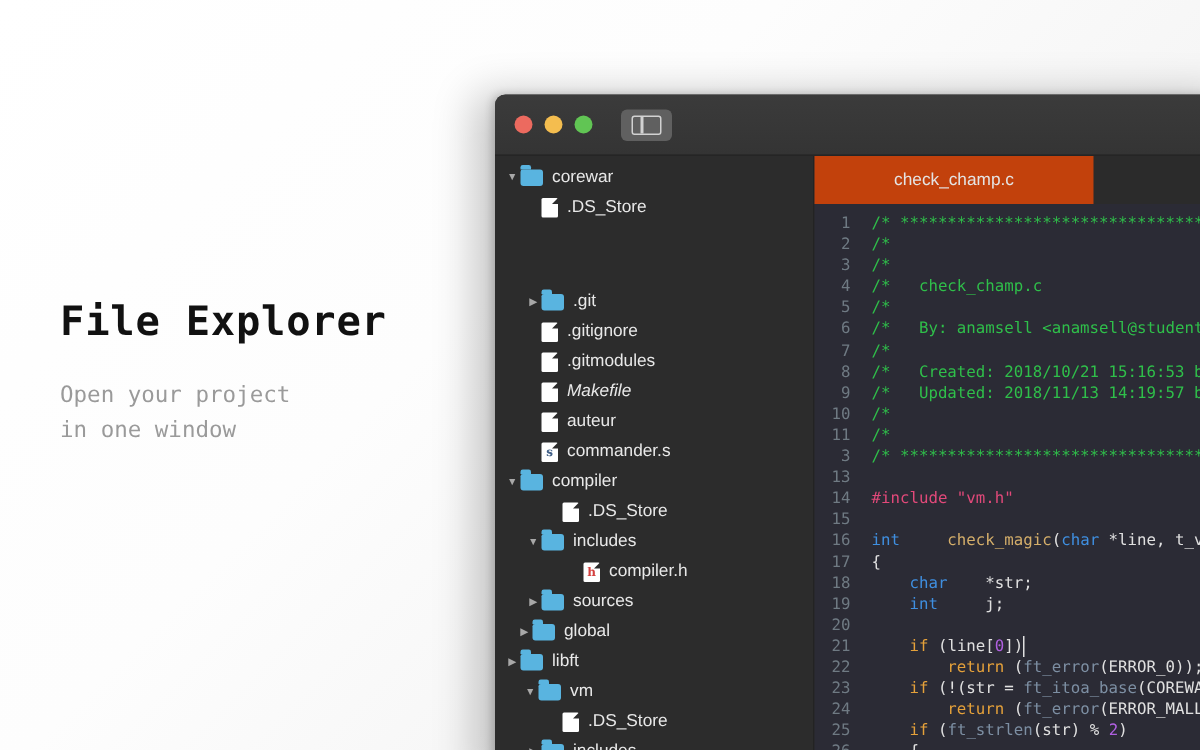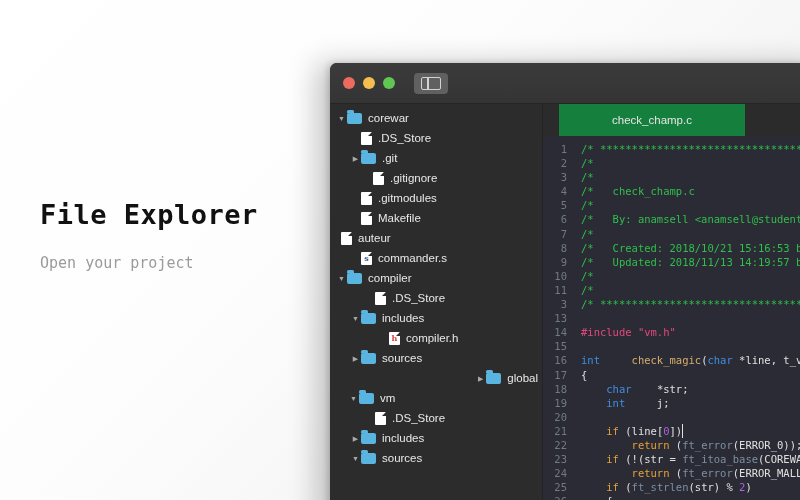--- a/index.html
+++ b/index.html
@@ -221,29 +221,28 @@
     flex-direction: column;
   }
   #tabbar {
     height: 32px;
     flex: 0 0 32px;
     background: #2b2b2b;
     display: flex;
     align-items: stretch;
   }
   .tab {
-    background: #15803d;
+    background: #c2410c;
     color: #e4e4e4;
     font-size: 11.5px;
     display: flex;
     align-items: center;
     justify-content: center;
     padding: 0 24px;
     min-width: 186px;
-    margin-left: 16px;
   }
   #code-area {
     flex: 1 1 auto;
     display: flex;
     min-height: 0;
     overflow: hidden;
     font-family: "DejaVu Sans Mono", monospace;
     font-size: 10.5px;
     line-height: 14.1px;
   }
@@ -283,20 +282,21 @@
 </style>
 </head>
 <body>
 
 <div id="stage">
 
   <div id="promo">
     <h1>File Explorer</h1>
     <div class="sub">
       <span>Open your project</span>
+      <span>in one window</span>
     </div>
   </div>
 
   <div id="window">
 
     <div id="titlebar">
       <div class="lights">
         <span class="light red"></span>
         <span class="light yellow"></span>
         <span class="light green"></span>
@@ -312,41 +312,41 @@
           <div class="row" style="padding-left: 6px;">
             <span class="arrow open"></span>
             <span class="icon ic-folder"></span>
             <span>corewar</span>
           </div>
           <div class="row" style="padding-left: 20px;">
             <span class="arrow none"></span>
             <span class="icon ic-file"></span>
             <span>.DS_Store</span>
           </div>
-          <div class="row" style="padding-left: 20px;">
+          <div class="row" style="padding-left: 20px; margin-top: 43px;">
             <span class="arrow closed"></span>
             <span class="icon ic-folder"></span>
             <span>.git</span>
           </div>
-          <div class="row" style="padding-left: 32px;">
+          <div class="row" style="padding-left: 20px;">
             <span class="arrow none"></span>
             <span class="icon ic-file"></span>
             <span>.gitignore</span>
           </div>
           <div class="row" style="padding-left: 20px;">
             <span class="arrow none"></span>
             <span class="icon ic-file"></span>
             <span>.gitmodules</span>
           </div>
-          <div class="row" style="padding-left: 20px;">
+          <div class="row" style="padding-left: 20px; font-style: italic;">
             <span class="arrow none"></span>
             <span class="icon ic-file"></span>
             <span>Makefile</span>
           </div>
-          <div class="row" style="">
+          <div class="row" style="padding-left: 20px;">
             <span class="arrow none"></span>
             <span class="icon ic-file"></span>
             <span>auteur</span>
           </div>
           <div class="row" style="padding-left: 20px;">
             <span class="arrow none"></span>
             <span class="icon ic-badge s">s</span>
             <span>commander.s</span>
           </div>
           <div class="row" style="padding-left: 6px;">
@@ -367,24 +367,29 @@
           <div class="row" style="padding-left: 48px;">
             <span class="arrow none"></span>
             <span class="icon ic-badge h">h</span>
             <span>compiler.h</span>
           </div>
           <div class="row" style="padding-left: 20px;">
             <span class="arrow closed"></span>
             <span class="icon ic-folder"></span>
             <span>sources</span>
           </div>
-          <div class="row" style="padding-left: 14px; justify-content: flex-end;">
+          <div class="row" style="padding-left: 14px;">
             <span class="arrow closed"></span>
             <span class="icon ic-folder"></span>
             <span>global</span>
+          </div>
+          <div class="row" style="padding-left: 6px;">
+            <span class="arrow closed"></span>
+            <span class="icon ic-folder"></span>
+            <span>libft</span>
           </div>
           <div class="row" style="padding-left: 18px;">
             <span class="arrow open"></span>
             <span class="icon ic-folder"></span>
             <span>vm</span>
           </div>
           <div class="row" style="padding-left: 34px;">
             <span class="arrow none"></span>
             <span class="icon ic-file"></span>
             <span>.DS_Store</span>

